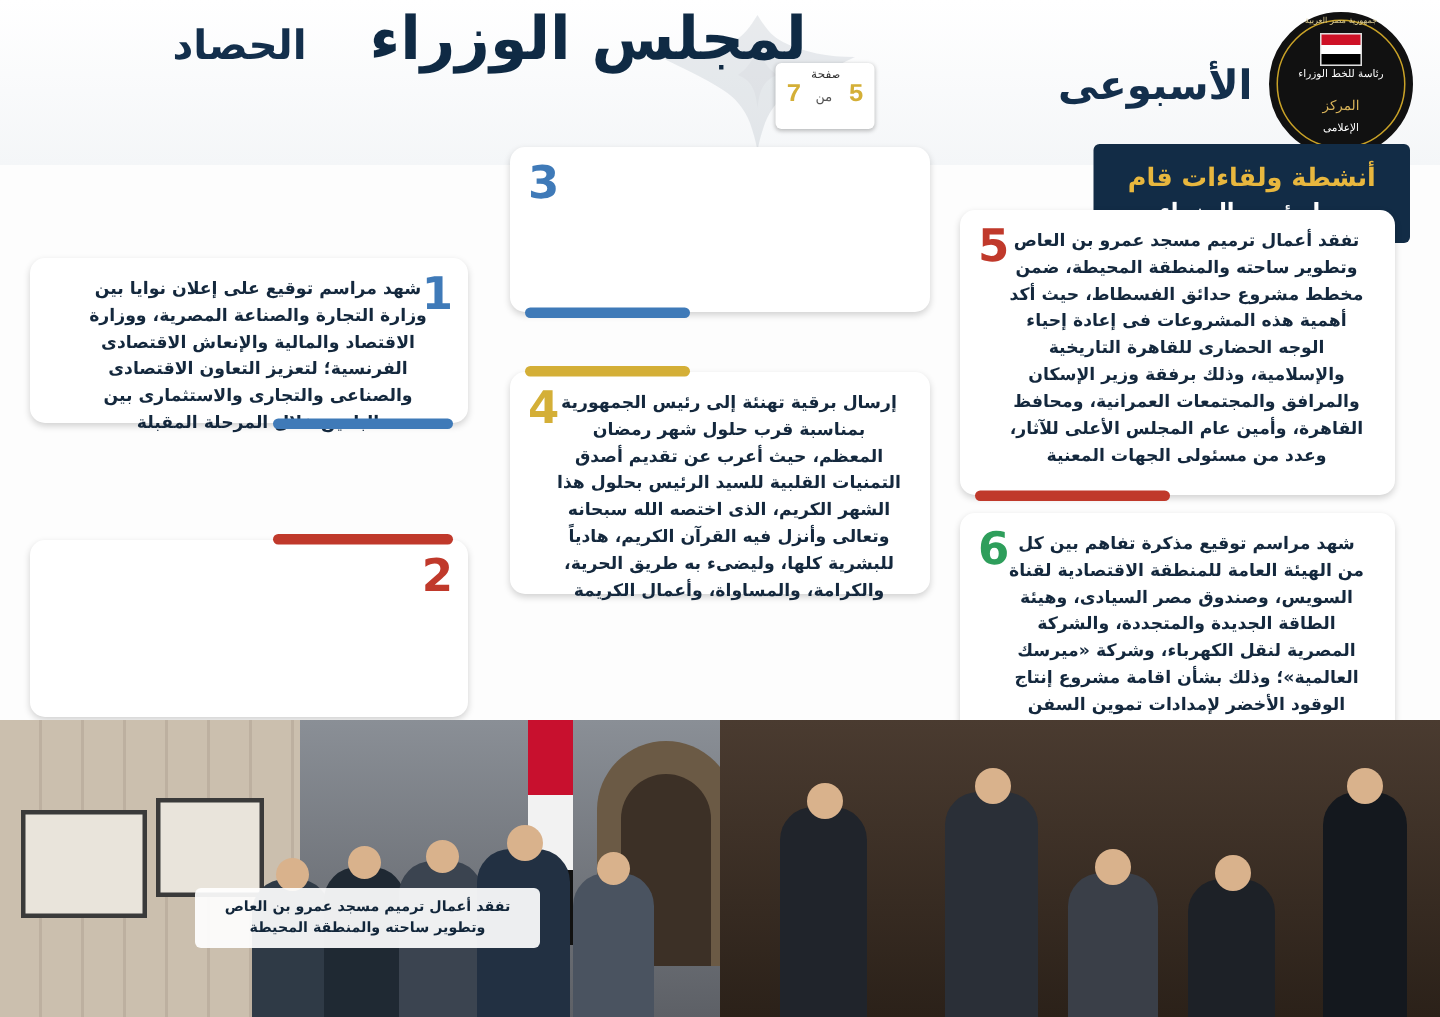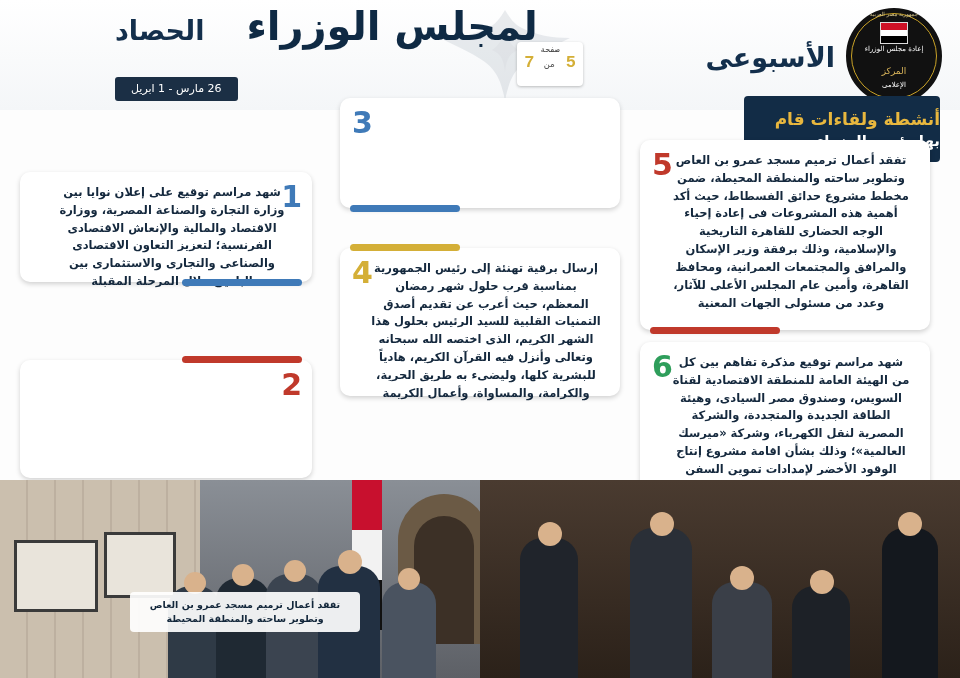--- a/index.html
+++ b/index.html
@@ -45,23 +45,23 @@
     padding:5px 16px 6px 16px;border-radius:3px;letter-spacing:0;}
 
   .pagebadge{position:absolute;left:517px;top:42px;width:66px;height:44px;
     background:#fff;border-radius:4px;box-shadow:0 1px 3px rgba(0,0,0,.25);
     text-align:center;font-family:Liberation Mono, monospace;}
   .pagebadge .lbl{font-size:8px;color:#333;margin-top:3px;}
   .pagebadge .nums{font-size:17px;font-weight:bold;color:#d4af37;line-height:1.1;}
   .pagebadge .nums .of{font-size:9px;color:#555;font-weight:normal;}
 
   
-  .sec-head{position:absolute;right:20px;top:96px;width:196px;height:66px;
+  .sec-head{position:absolute;right:20px;top:96px;width:211px;height:66px;
     background:#122c46;border-radius:4px;display:flex;flex-direction:column;
-    justify-content:center;color:#ffffff;}
+    align-items:center;justify-content:center;color:#ffffff;}
   .sec-head .l1{color:#e8b73e;font-size:17px;font-weight:bold;}
   .sec-head .l2{color:#ffffff;font-size:15px;font-weight:bold;margin-top:3px;}
 
   
   .card{position:absolute;background:#ffffff;border-radius:10px;
     box-shadow:0 2px 5px rgba(0,0,0,.18);padding:12px 18px 12px 30px;
     box-sizing:border-box;}
   .card p{margin:0;font-size:11.5px;line-height:1.55;color:#14283d;
     text-align:center;font-weight:bold;}
   .num{position:absolute;font-size:30px;font-weight:bold;line-height:1;}
@@ -124,44 +124,41 @@
     <div class="title-wrap">
       <div class="title-main">
         <span>لمجلس الوزراء</span>
         <span class="small" style="display:inline-block;margin-right:28px;">
           <span>الحصاد</span>
         </span>
       </div>
       <div style="text-align:right;margin-top:-4px;">
         <span class="small" style="font-size:27px;font-weight:bold;color:#132f4c;">الأسبوعى</span>
       </div>
-      <div class="title-sub">
-        <span class="date-pill">26 مارس - 1 ابريل</span>
-      </div>
     </div>
 
     <div class="pagebadge">
       <div class="lbl">صفحة</div>
       <div class="nums">
         <span>5</span>
         <span class="of">من</span>
         <span>7</span>
       </div>
     </div>
 
     <div class="logo">
       <div class="ring"></div>
       <div class="ring2"></div>
       <div class="t1">جمهورية مصر العربية</div>
       <div class="flag">
           <i class="r"></i>
           <i class="w"></i>
           <i class="b"></i>
         </div>
-      <div class="t2">إعادة مجلس الوزراء</div>
+      <div class="t2">رئاسة للخط الوزراء</div>
       <div class="t3">المركز</div>
       <div class="t4">الإعلامى</div>
     </div>
   </div>
 
   <div class="sec-head">
     <div class="l1">أنشطة ولقاءات قام</div>
     <div class="l2">بها رئيس الوزراء</div>
   </div>
 

